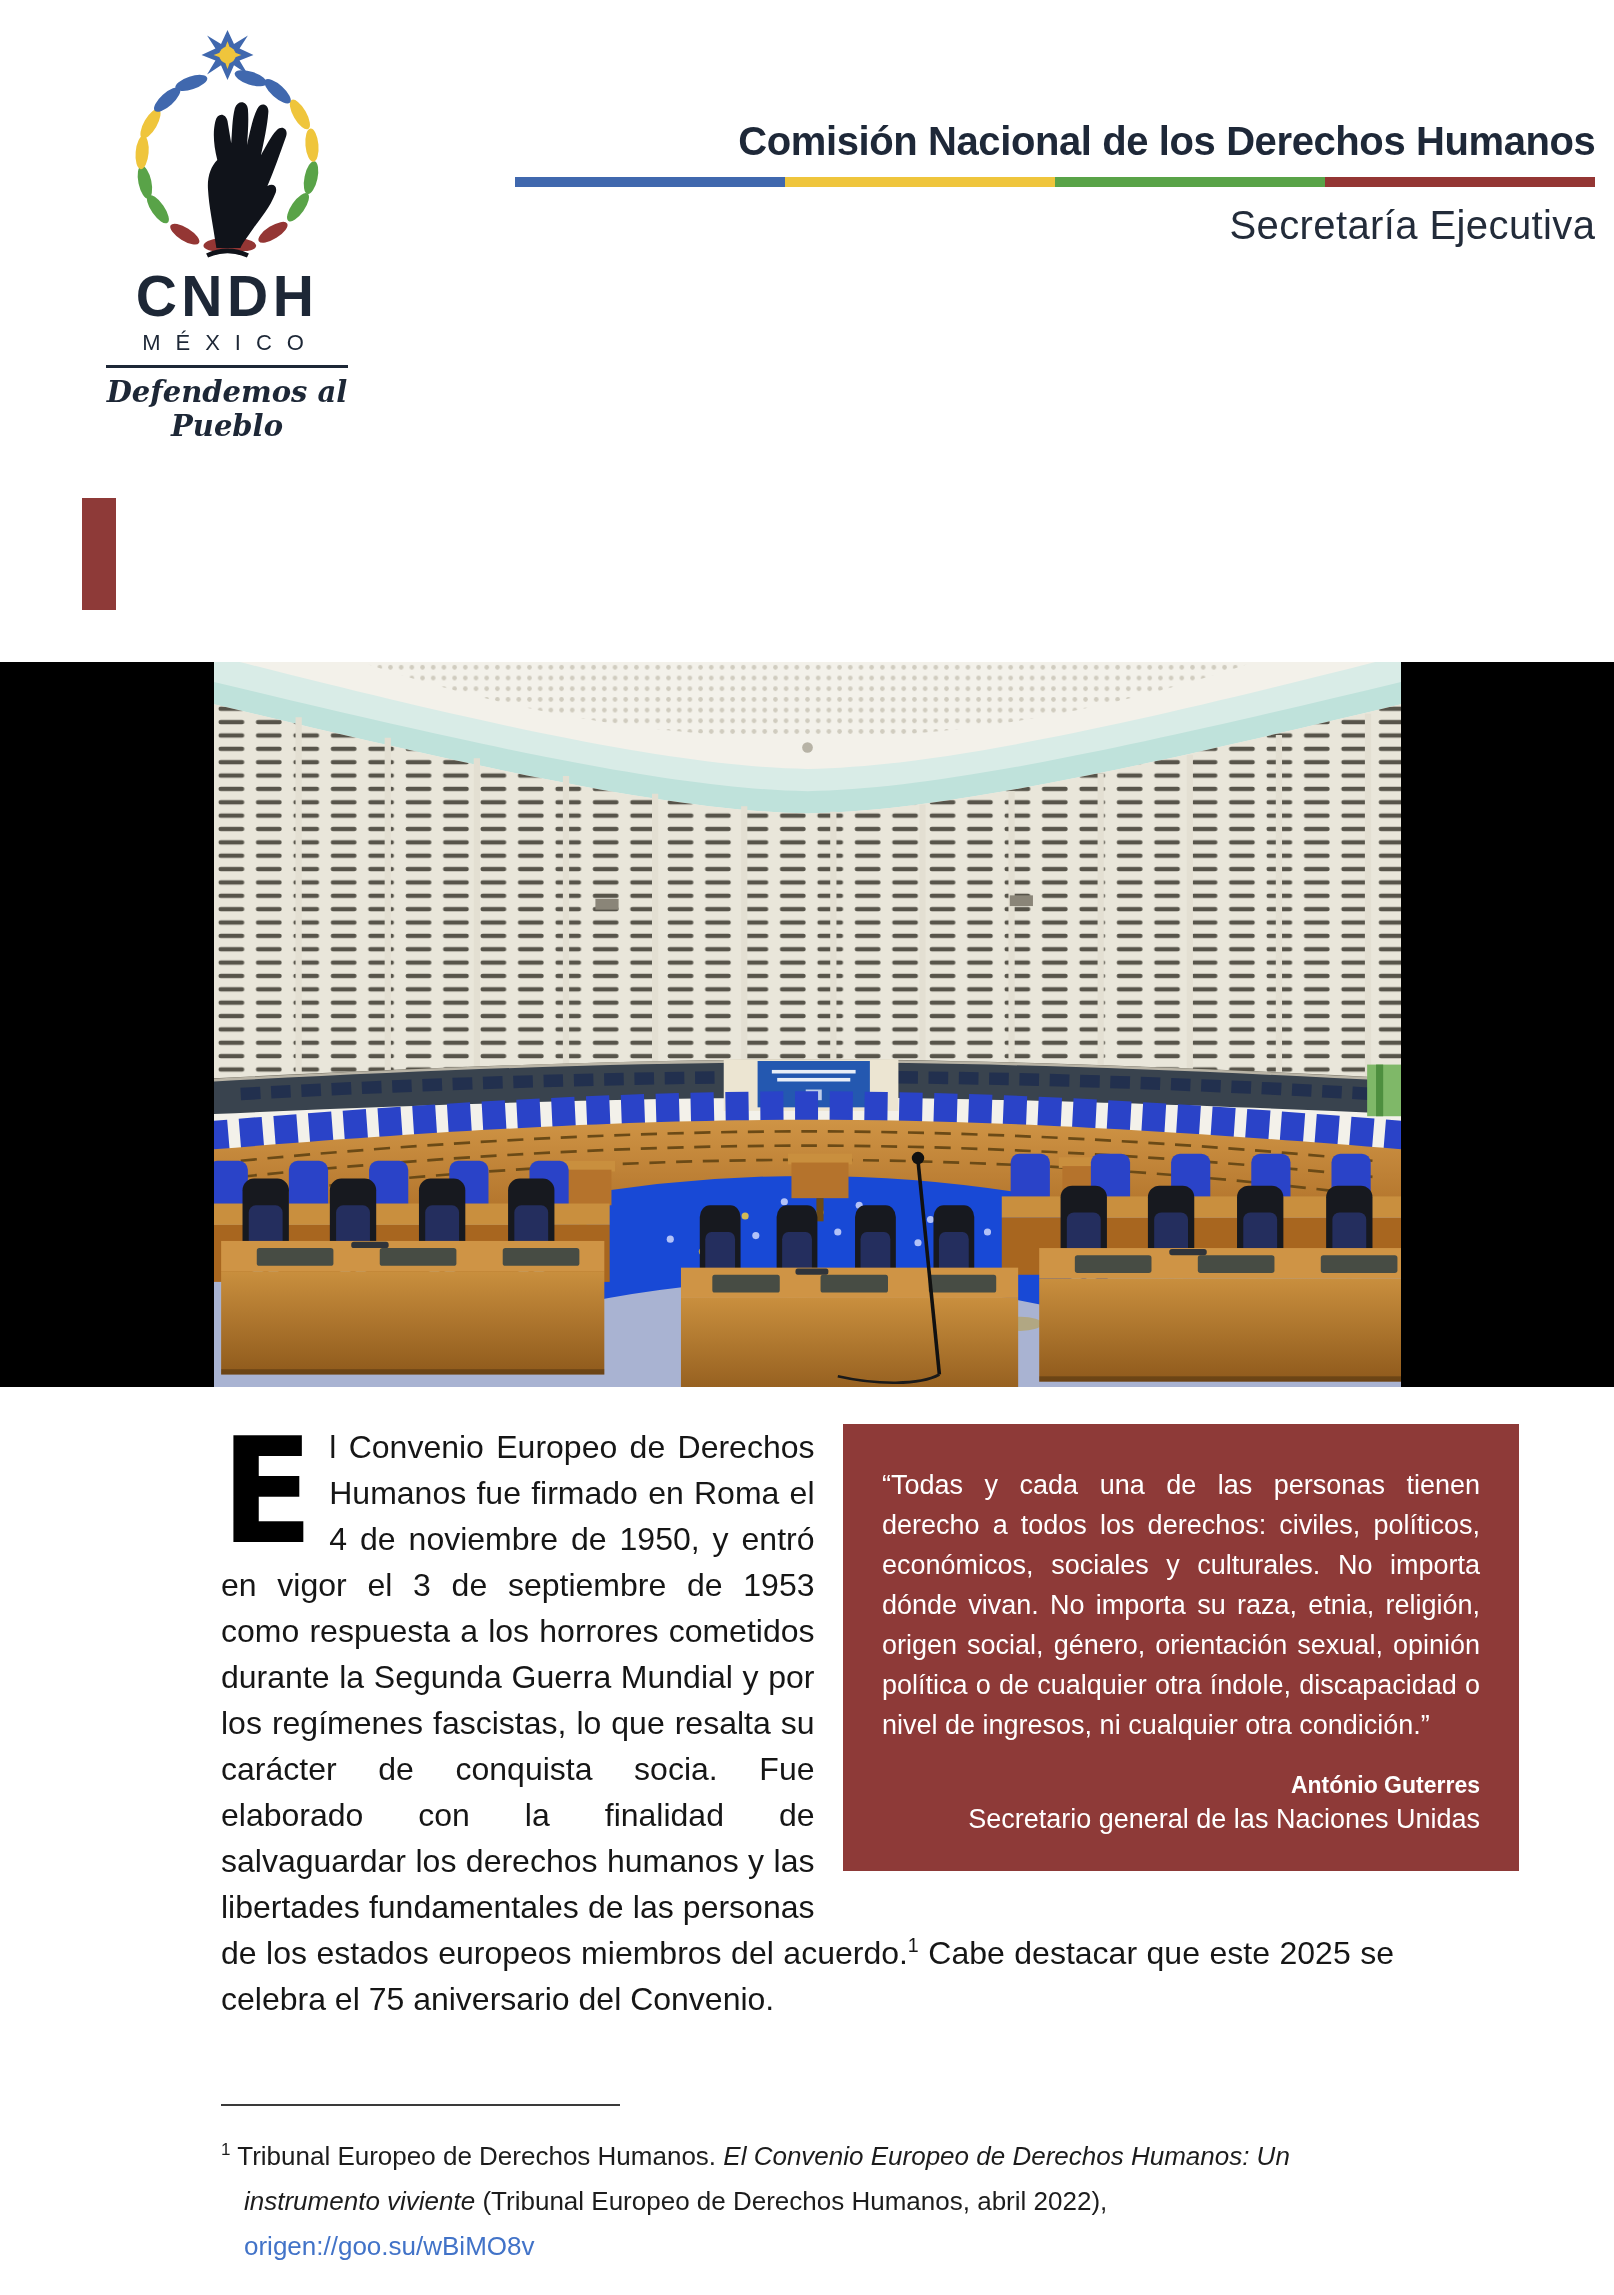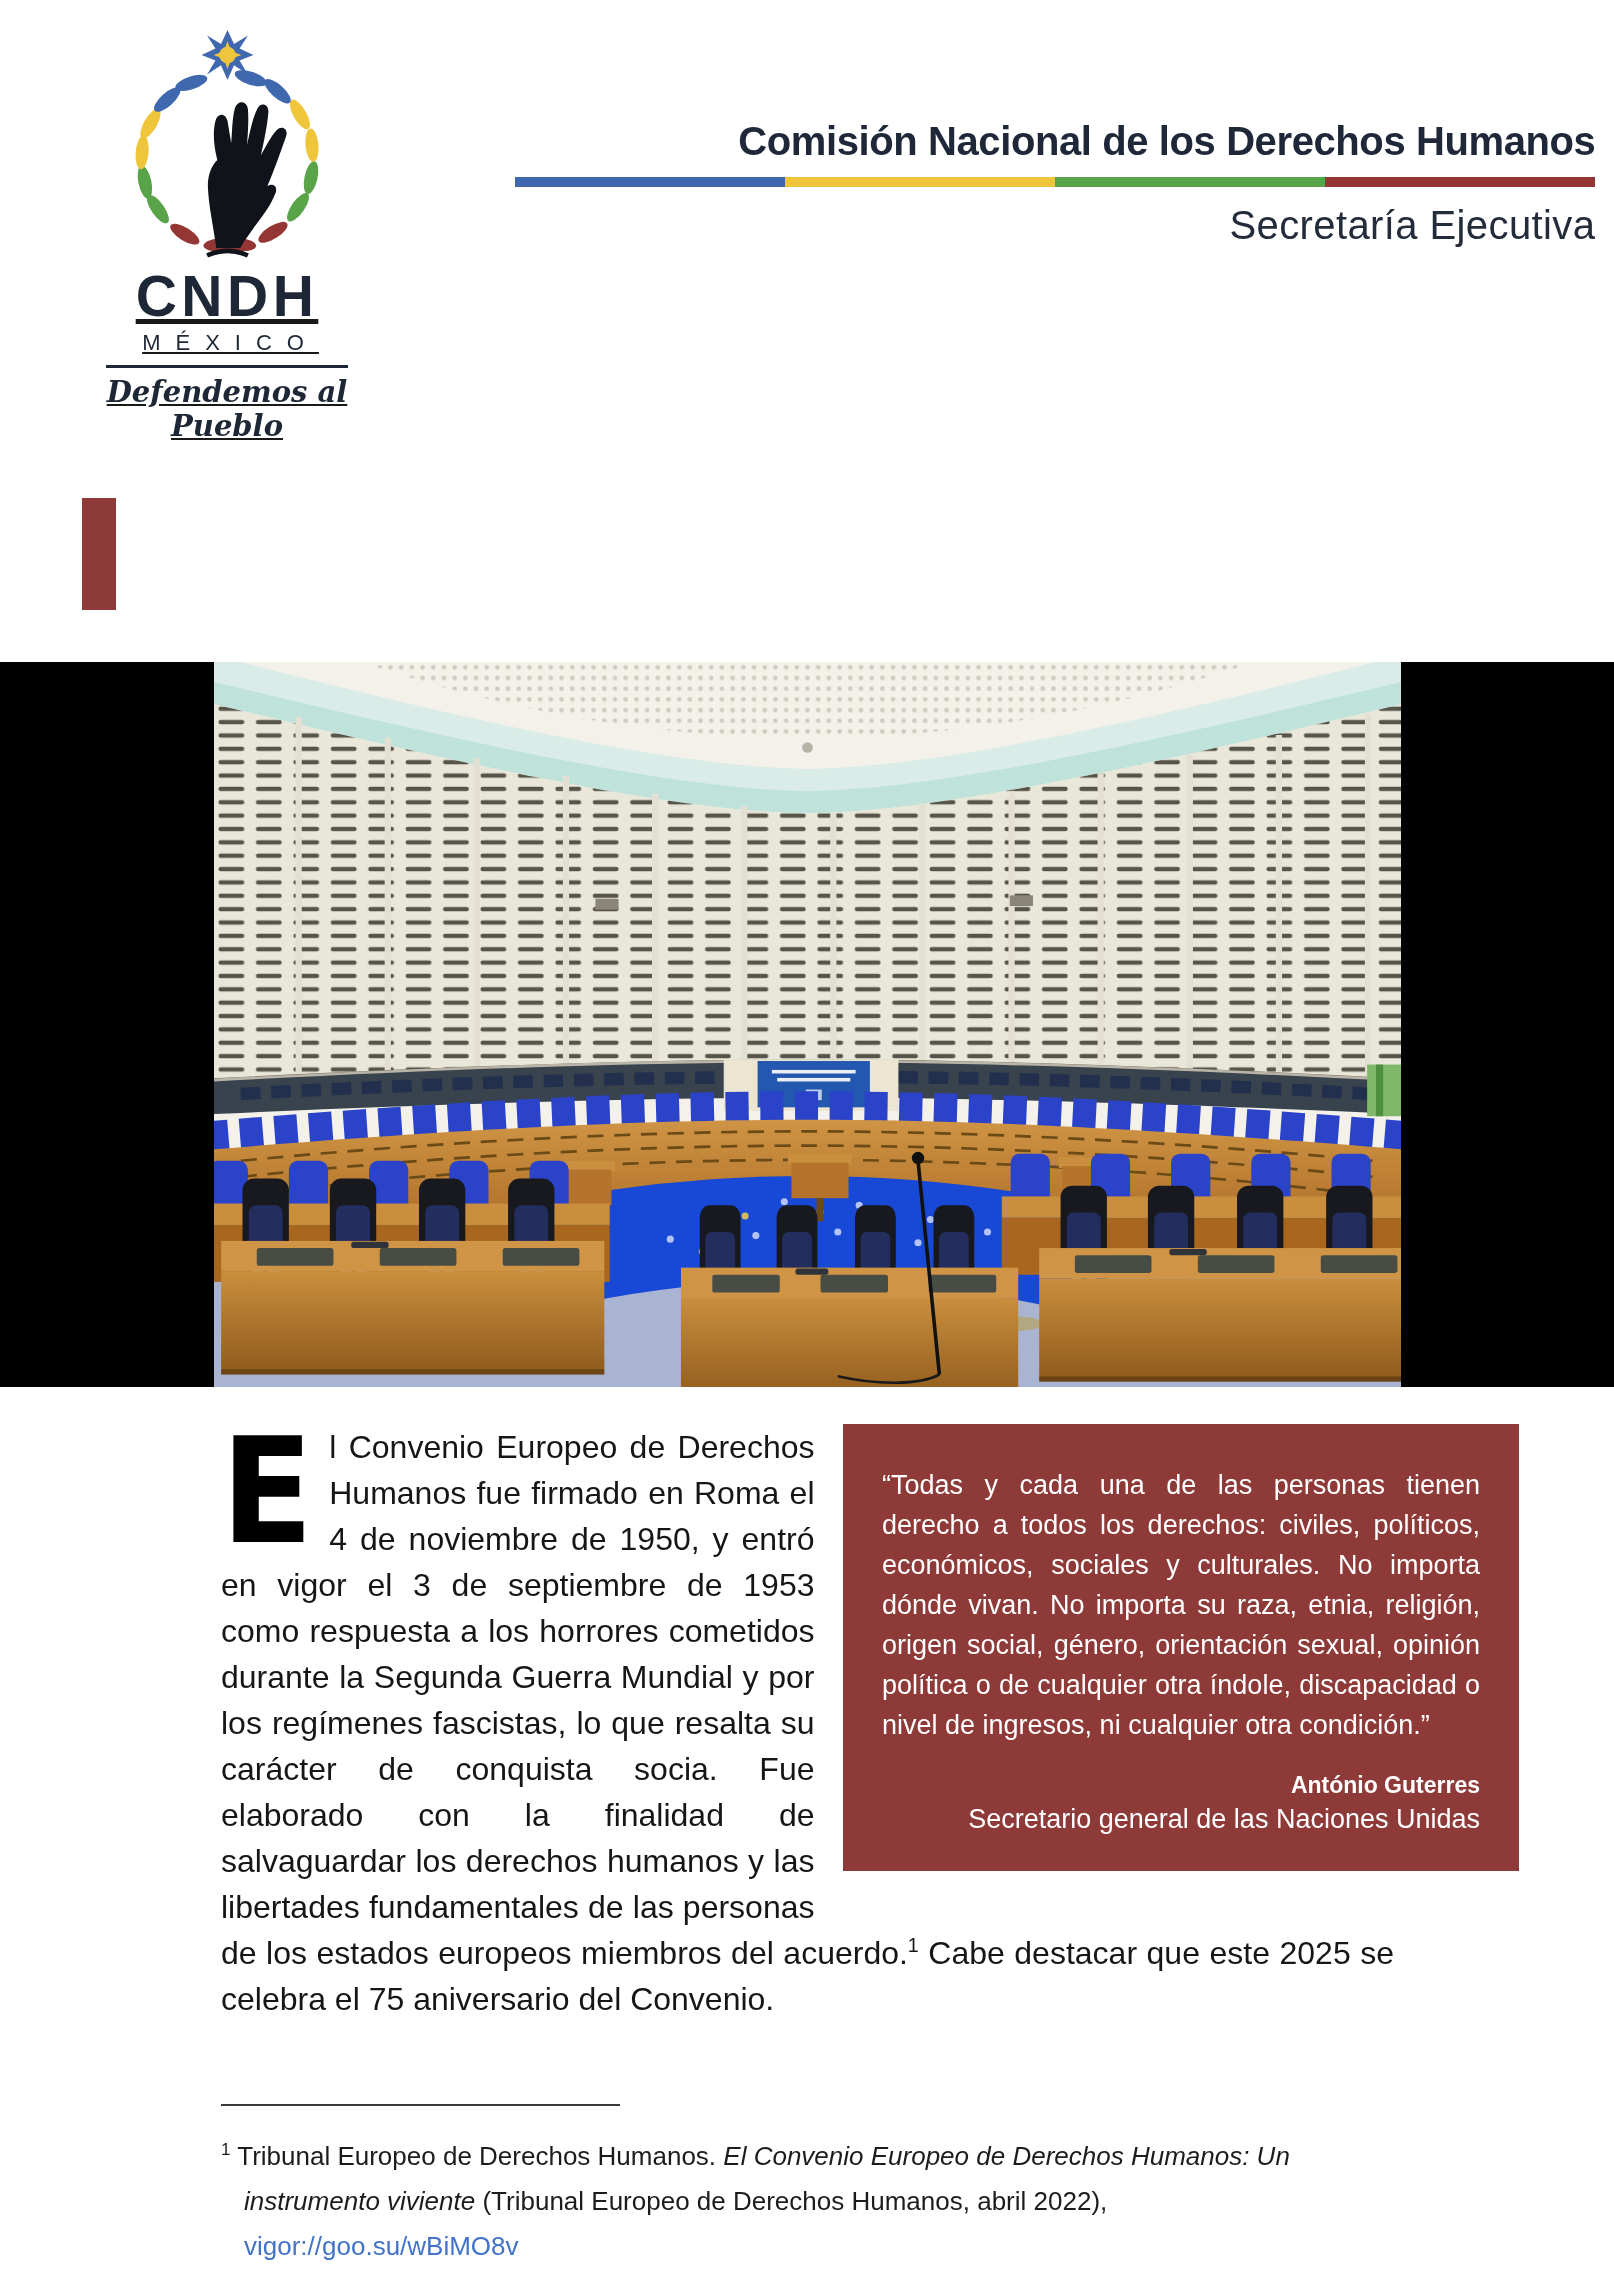--- a/index.html
+++ b/index.html
@@ -7,21 +7,21 @@
     position:relative;
     width:1615px;height:2295px;
     margin:0 auto;
     background:#ffffff;
     font-family:"Liberation Sans",sans-serif;
     color:#191919;
     overflow:hidden;
   }
   
   .masthead{display:flex;justify-content:space-between;align-items:flex-start;padding:30px 19.6px 0 62px;}
-  .logo-block{width:330px;text-align:center;text-decoration:underline;}
+  .logo-block{width:330px;text-align:center;}
   .logo-acronym{font-size:57px;font-weight:800;letter-spacing:4.5px;color:#1d2736;line-height:1.02;margin-top:1.8px;}
   .logo-country{font-size:22px;font-weight:500;letter-spacing:15px;color:#1d2736;margin:5.3px 0 0 7.1px;}
   .logo-rule{width:242px;height:2.7px;background:#1d2736;margin:9px auto 7.1px;}
   .logo-motto{font-family:"DejaVu Serif","Liberation Serif",serif;font-style:italic;font-weight:bold;font-size:29px;color:#1d2736;}
   .masthead-right{width:1080px;margin-top:89px;}
   .org-name{font-size:40px;font-weight:800;color:#1e2838;text-align:right;letter-spacing:-0.4px;white-space:nowrap;}
   .tricolor{display:flex;height:10.7px;margin:12.5px 0 16px;}
   .tricolor span{flex:1;height:100%;}
   .division{font-size:40px;font-weight:400;color:#232c3a;text-align:right;letter-spacing:0.4px;}
   
@@ -284,18 +284,18 @@
     <aside class="quote-box">
       <p class="quote-text">“Todas y cada una de las personas tienen derecho a todos los derechos: civiles, políticos, económicos, sociales y culturales. No importa dónde vivan. No importa su raza, etnia, religión, origen social, género, orientación sexual, opinión política o de cualquier otra índole, discapacidad o nivel de ingresos, ni cualquier otra condición.”</p>
       <p class="quote-author">António Guterres</p>
       <p class="quote-author-title">Secretario general de las Naciones Unidas</p>
     </aside>
     <p class="body-text"><span class="dropcap">E</span><span>l Convenio Europeo de Derechos Humanos fue firmado en Roma el 4 de noviembre de 1950, y entró en vigor el 3 de septiembre de 1953 como respuesta a los horrores cometidos durante la Segunda Guerra Mundial y por los regímenes fascistas, lo que resalta su carácter de conquista socia. Fue elaborado con la finalidad de salvaguardar los derechos humanos y las libertades fundamentales de las personas de los estados europeos miembros del acuerdo.</span><sup class="fn-ref">1</sup><span> Cabe destacar que este 2025 se celebra el 75 aniversario del Convenio.</span></p>
   </main>
 
   <div class="footnote">
     <div class="footnote-rule"></div>
-    <p><sup>1</sup><span> Tribunal Europeo de Derechos Humanos. </span><em>El Convenio Europeo de Derechos Humanos: Un instrumento viviente</em><span> (Tribunal Europeo de Derechos Humanos, abril 2022),</span><br><a href="#">vigor://goo.su/wBiMO8v</a></p>
+    <p><sup>1</sup><span> Tribunal Europeo de Derechos Humanos. </span><em>El Convenio Europeo de Derechos Humanos: Un instrumento viviente</em><span> (Tribunal Europeo de Derechos Humanos, abril 2022),</span><br><a href="#">origen://goo.su/wBiMO8v</a></p>
   </div>
 
 
 </div>
 
 
 </body></html>

